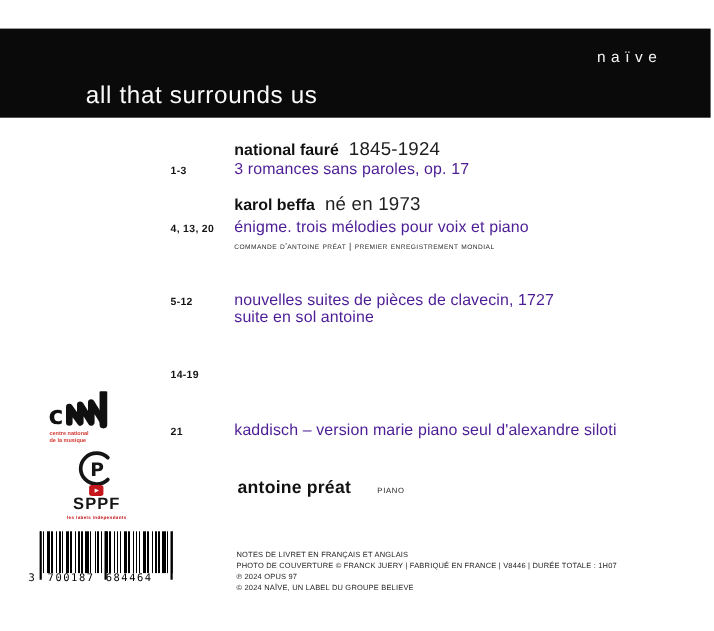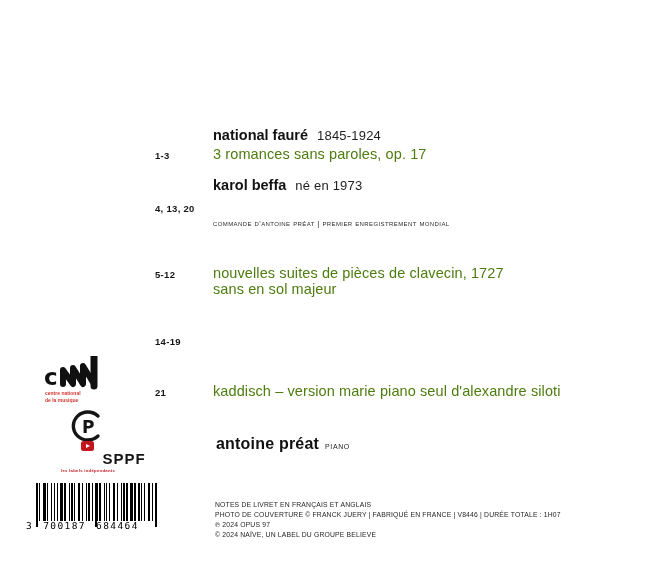--- a/index.html
+++ b/index.html
@@ -7,39 +7,39 @@
   .cover{position:relative;width:649px;height:574px;background:#ffffff;overflow:hidden;}
 
   
   .band{position:absolute;left:0;top:26px;width:646px;height:81px;background:#0a0a0a;}
   .wordmark{position:absolute;right:44px;top:17px;color:#f5f5f5;font-size:14px;font-weight:400;letter-spacing:5px;}
   .album-title{position:absolute;left:78px;bottom:7px;color:#fafafa;font-size:22px;font-weight:400;letter-spacing:0.6px;}
 
   
   .abs{position:absolute;white-space:nowrap;}
   .composer-line{left:213px;font-size:14.5px;font-weight:bold;color:#121212;line-height:17px;}
-  .composer-line .dates{font-weight:400;font-size:13px;color:#1e1e1e;margin-left:9px;letter-spacing:0.2px;}
-  .work-title{left:213px;font-size:14.5px;color:#4d7c0f;line-height:17px;letter-spacing:0.1px;}
+  .composer-line .dates{font-weight:400;font-size:17px;color:#1e1e1e;margin-left:9px;letter-spacing:0.2px;}
+  .work-title{left:213px;font-size:14.5px;color:#4c1d95;line-height:17px;letter-spacing:0.1px;}
   .tracknum{left:155px;font-size:9.5px;font-weight:bold;color:#151515;letter-spacing:0.3px;line-height:12px;}
   .premiere-note{left:213px;font-size:8px;font-variant:small-caps;letter-spacing:0.4px;color:#2d2d2d;line-height:10px;}
 
   
   .performer{left:216px;line-height:20px;color:#111;}
   .performer .performer-name{font-size:16px;font-weight:bold;letter-spacing:0.2px;}
-  .performer .performer-role{font-size:10px;font-variant:small-caps;letter-spacing:0.6px;margin-left:6px;color:#1c1c1c;}
+  .performer .performer-role{font-size:10px;font-variant:small-caps;letter-spacing:0.6px;margin-left:24px;color:#1c1c1c;}
 
   
   .cnm{left:44px;top:356px;width:80px;height:50px;}
   .cnm svg{display:block;}
   .cp-logo{left:67px;top:408px;width:38px;height:36px;}
   .sppf{left:60px;top:441px;width:56px;height:34px;text-align:center;}
   .sppf-play{position:absolute;left:21px;top:0;width:13px;height:10px;background:#c4161c;border-radius:2.5px;}
   .sppf-play::after{content:"";position:absolute;left:5px;top:2.5px;width:0;height:0;
     border-left:4px solid #ffffff;border-top:2.5px solid transparent;border-bottom:2.5px solid transparent;}
-  .sppf-name{position:absolute;left:0;top:9px;width:56px;font-size:15px;font-weight:bold;letter-spacing:1px;color:#141414;margin-left:36px;}
+  .sppf-name{position:absolute;left:0;top:9px;width:56px;font-size:15px;font-weight:bold;letter-spacing:1px;color:#141414;}
   .sppf-tagline{position:absolute;left:0;top:27px;width:56px;font-size:4.2px;letter-spacing:0.3px;color:#c4161c;font-weight:bold;}
 
   
   .barcode{left:36px;top:483px;width:121px;height:38px;
     background:repeating-linear-gradient(90deg,
       #000 0 1.5px,#fff 1.5px 3px,
       #000 3px 4px,#fff 4px 6.5px,
       #000 6.5px 9.5px,#fff 9.5px 10.5px,
       #000 10.5px 12px,#fff 12px 15px,
       #000 15px 16px,#fff 16px 17.5px);}
@@ -50,36 +50,41 @@
 
   
   .credits{left:215px;top:500px;font-size:6.8px;line-height:10px;letter-spacing:0.18px;color:#242424;}
   .credits div{white-space:nowrap;}
 </style>
 </head>
 <body>
 
 <div class="cover">
 
+  <div class="band">
+    <div class="wordmark">naïve</div>
+    <div class="album-title">all that surrounds us</div>
+  </div>
 
   <div class="abs composer-line" style="top:127px">
     <span class="composer">national fauré</span><span class="dates">1845-1924</span>
   </div>
   <div class="abs tracknum" style="top:150px">1-3</div>
   <div class="abs work-title" style="top:146px">3 romances sans paroles, op. 17</div>
 
   <div class="abs composer-line" style="top:177px">
     <span class="composer">karol beffa</span><span class="dates">né en 1973</span>
   </div>
   <div class="abs tracknum" style="top:203px">4, 13, 20</div>
+  <div class="abs work-title" style="top:199px">énigme. trois mélodies pour voix et piano</div>
   <div class="abs premiere-note" style="top:219px">commande d'antoine préat | premier enregistrement mondial</div>
 
   <div class="abs tracknum" style="top:269px">5-12</div>
   <div class="abs work-title" style="top:265px">nouvelles suites de pièces de clavecin, 1727</div>
-  <div class="abs work-title" style="top:281px">sans en sol majeur</div>
+  <div class="abs work-title" style="top:281px">suite en sol antoine</div>
 
   <div class="abs tracknum" style="top:336px">14-19</div>
 
   <div class="abs tracknum" style="top:387px">21</div>
   <div class="abs work-title" style="top:383px">kaddisch – version marie piano seul d'alexandre siloti</div>
 
   <div class="abs performer" style="top:434px">
     <span class="performer-name">antoine préat</span><span class="performer-role">piano</span>
   </div>
 

